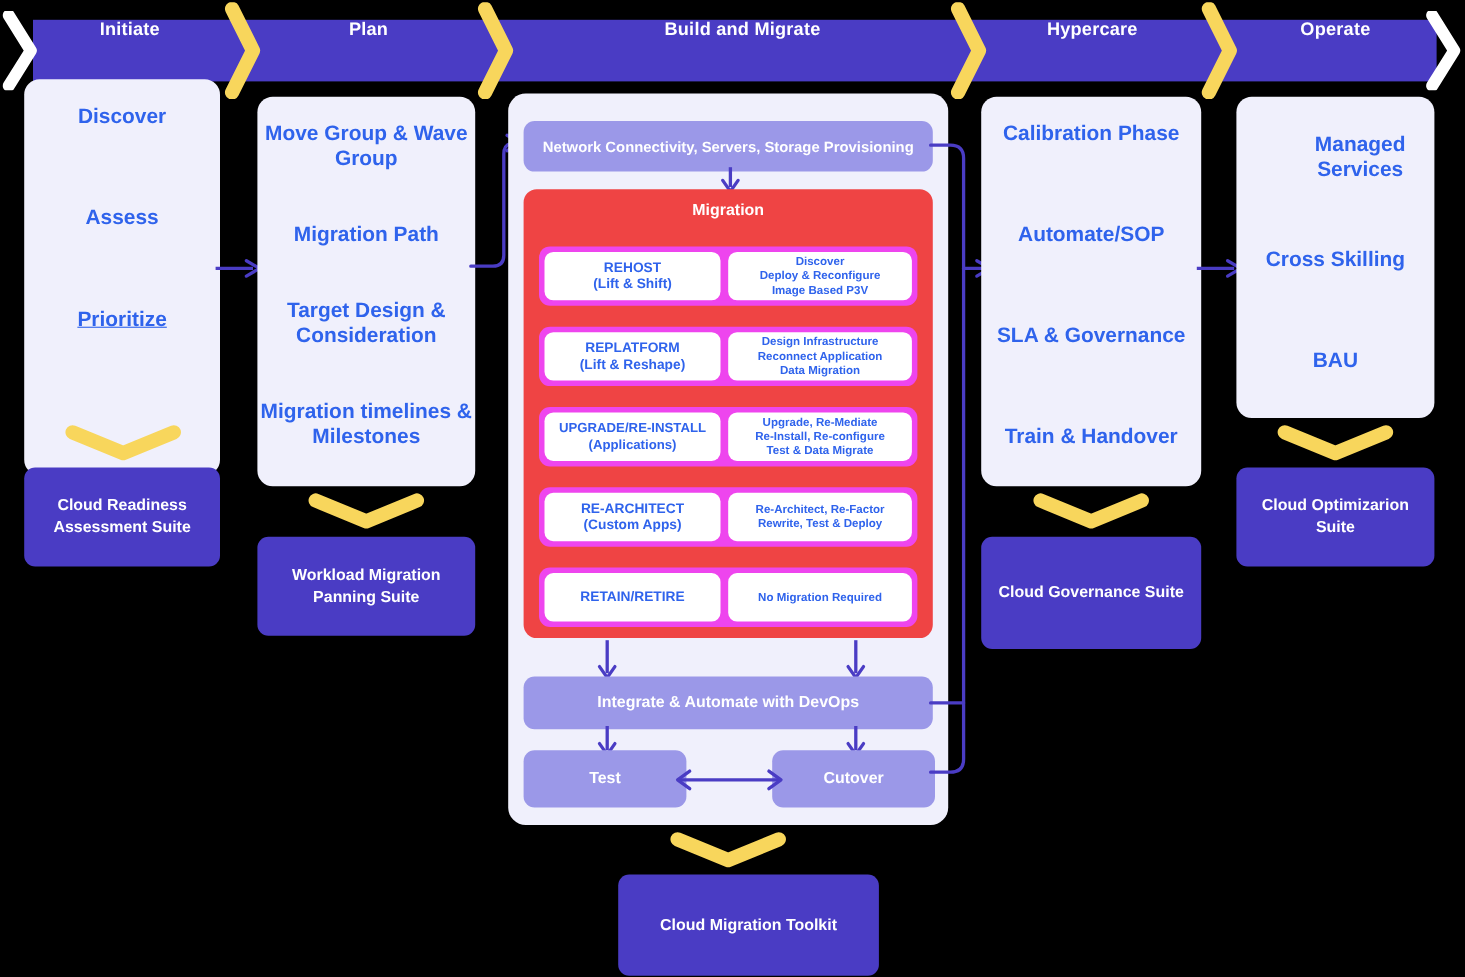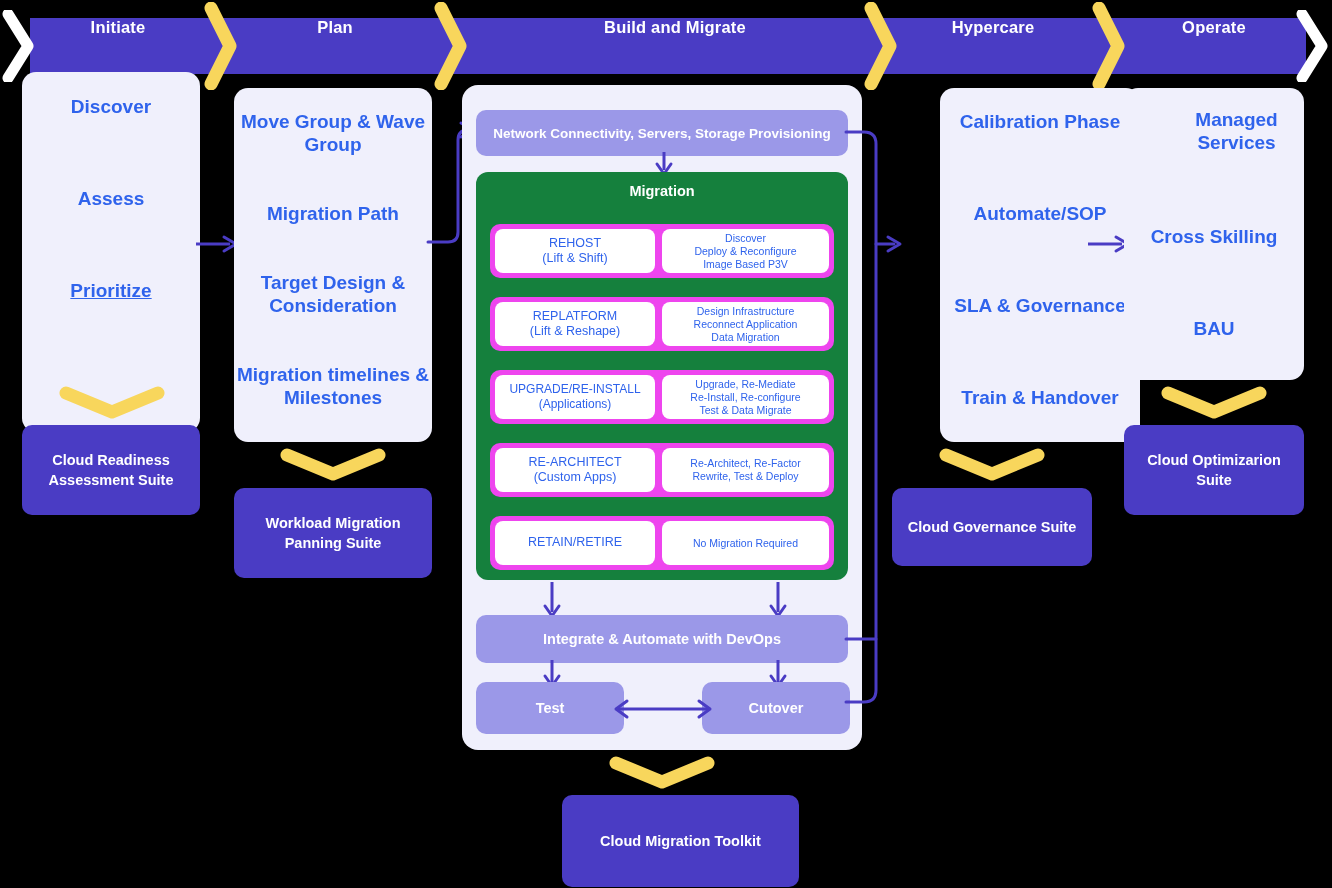--- a/index.html
+++ b/index.html
@@ -62,39 +62,39 @@
   .band-box {
     position: absolute;
     background: #9b98e8;
     border-radius: 10px;
     display: flex; align-items: center; justify-content: center;
     color: #ffffff; font-weight: bold; text-align: center;
   }
   .migration-panel {
     position: absolute; left: 476px; top: 172px;
     width: 372px; height: 408px;
-    background: #15803d;
+    background: #ef4444;
     border-radius: 12px;
   }
   .migration-title {
     position: absolute; left: 0; top: 11px; width: 100%;
     text-align: center; color: #ffffff;
     font-size: 14.5px; font-weight: bold;
   }
   .pink-row {
     position: absolute; left: 14px; width: 344px; height: 54px;
     background: #ee45ee;
     border-radius: 10px;
   }
   .white-cell {
     position: absolute; top: 5px; height: 44px;
     background: #ffffff; border-radius: 8px;
     display: flex; flex-direction: column;
     align-items: center; justify-content: center;
-    color: #2f63ec; font-weight: normal; text-align: center;
+    color: #2f63ec; font-weight: bold; text-align: center;
   }
   .cell-left  { left: 5px;   width: 160px; font-size: 12.5px; line-height: 15.5px; }
   .cell-right { left: 172px; width: 167px; font-size: 10.5px; line-height: 13px; }
 
   
   .conn { position: absolute; }
   .conn svg { display: block; overflow: visible; }
 </style>
 </head>
 <body>
@@ -300,42 +300,42 @@
     </svg>
   </div>
 
   <div class="chev" style="left:608px; top:756px;">
     <svg width="108" height="34" viewBox="0 0 108 34">
       <path d="M8 7 L54 26 L100 7" stroke="#f8d65c" stroke-width="13" fill="none" stroke-linecap="round" stroke-linejoin="round"></path>
     </svg>
   </div>
   <div class="suite-box" style="left:562px; top:795px; width:237px; height:92px;">Cloud Migration Toolkit</div>
 
-  <div class="col-card" style="left:892px; top:88px; width:200px; height:354px;margin-left:48px;">
+  <div class="col-card" style="left:892px; top:88px; width:200px; height:354px;">
     <div class="col-item" style="top:22px;">Calibration Phase</div>
     <div class="col-item" style="top:114px;">Automate/SOP</div>
     <div class="col-item" style="top:206px;">SLA &amp; Governance</div>
     <div class="col-item" style="top:298px;">Train &amp; Handover</div>
   </div>
   <div class="chev" style="left:938px; top:448px;">
     <svg width="108" height="34" viewBox="0 0 108 34">
       <path d="M8 7 L54 26 L100 7" stroke="#f8d65c" stroke-width="13" fill="none" stroke-linecap="round" stroke-linejoin="round"></path>
     </svg>
   </div>
-  <div class="suite-box" style="left:892px; top:488px; width:200px; height:78px;">Cloud Governance Suite</div>
+  <div class="suite-box" style="left:892px; top:488px; width:200px; height:102px;">Cloud Governance Suite</div>
 
   <div class="conn" style="left:1088px; top:234px;">
     <svg width="44" height="20" viewBox="0 0 44 20">
       <path d="M0 10 L34 10" stroke="#4a3cc4" stroke-width="3" fill="none"></path>
       <path d="M28 3 L40 10 L28 17" stroke="#4a3cc4" stroke-width="3" fill="none" stroke-linecap="round" stroke-linejoin="round"></path>
     </svg>
   </div>
 
   <div class="col-card" style="left:1124px; top:88px; width:180px; height:292px;">
-    <div class="col-item" style="top:20px;padding-left:45px;">Managed Services</div>
+    <div class="col-item" style="top:32px;padding-left:45px;">Managed Services</div>
     <div class="col-item" style="top:137px;">Cross Skilling</div>
     <div class="col-item" style="top:229px;">BAU</div>
   </div>
   <div class="chev" style="left:1160px; top:386px;">
     <svg width="108" height="34" viewBox="0 0 108 34">
       <path d="M8 7 L54 26 L100 7" stroke="#f8d65c" stroke-width="13" fill="none" stroke-linecap="round" stroke-linejoin="round"></path>
     </svg>
   </div>
   <div class="suite-box" style="left:1124px; top:425px; width:180px; height:90px;">Cloud Optimizarion Suite</div>
 

